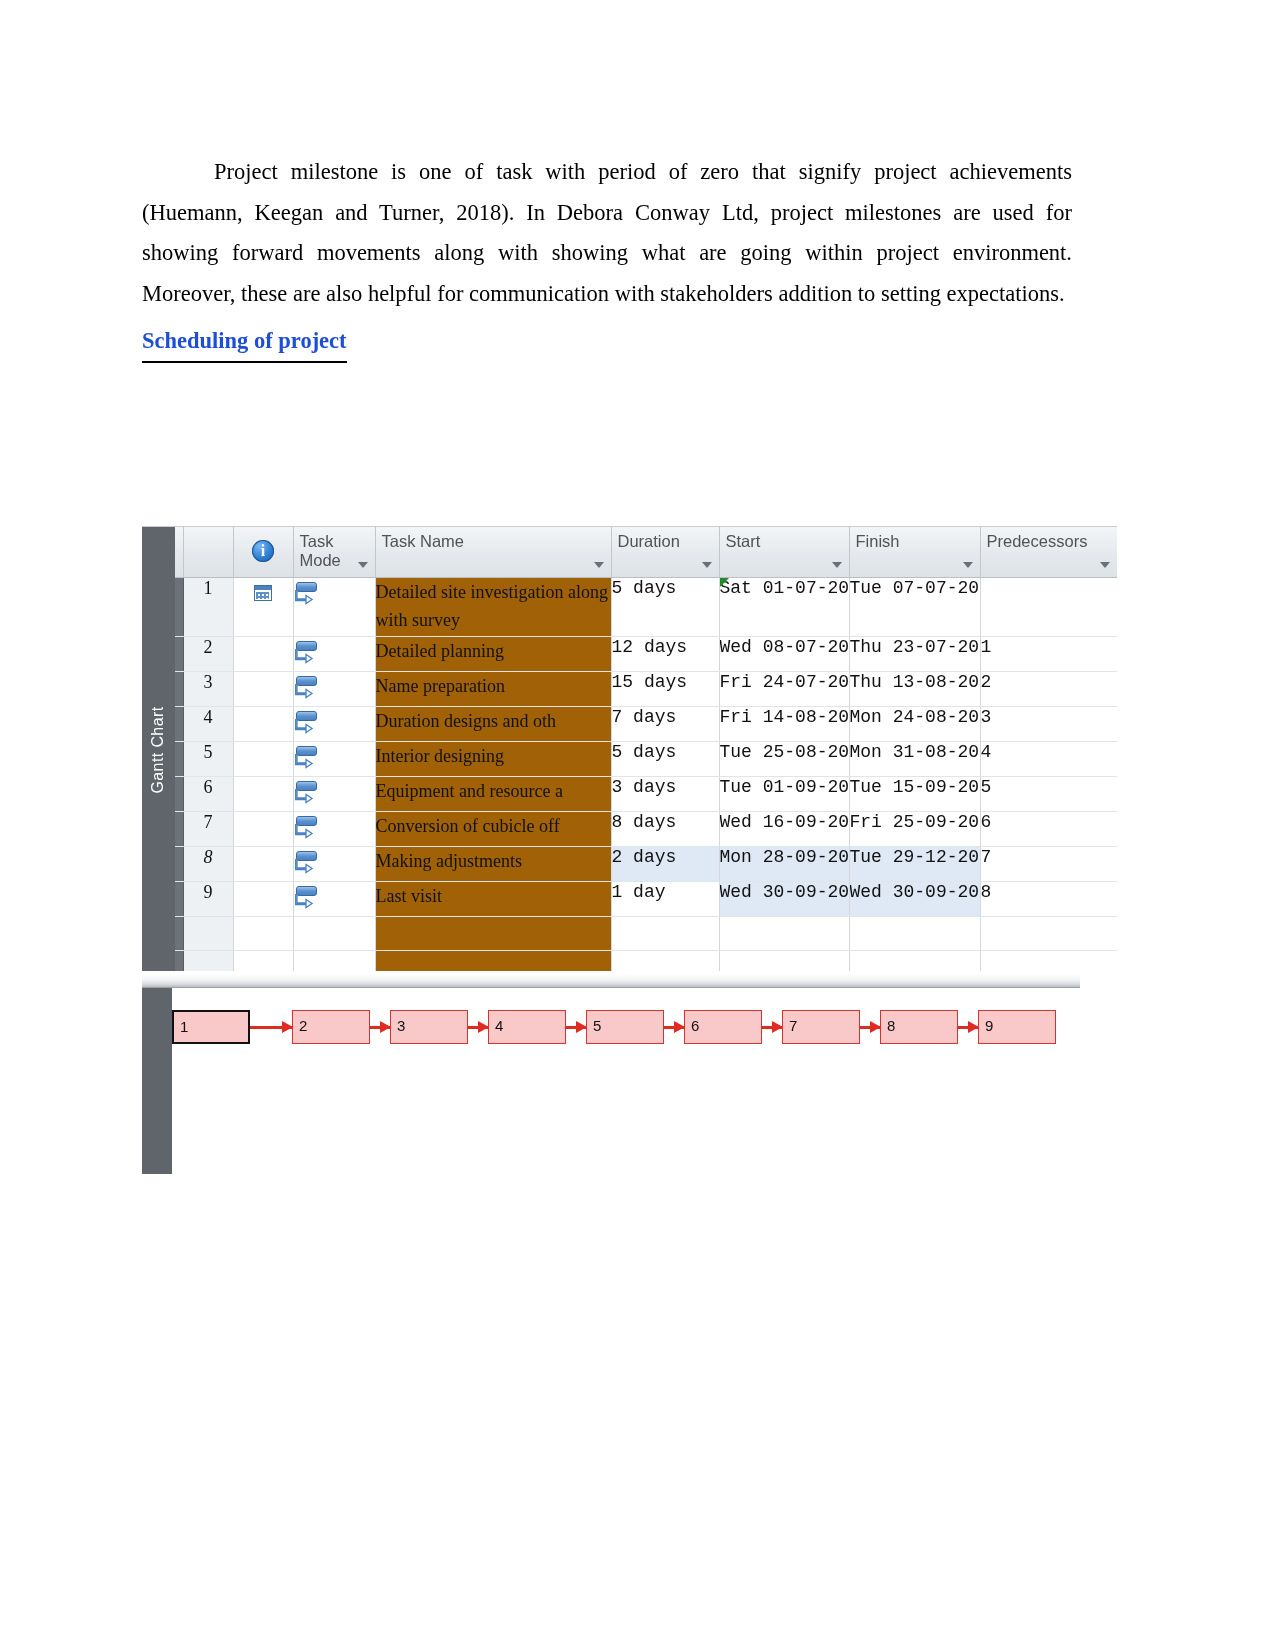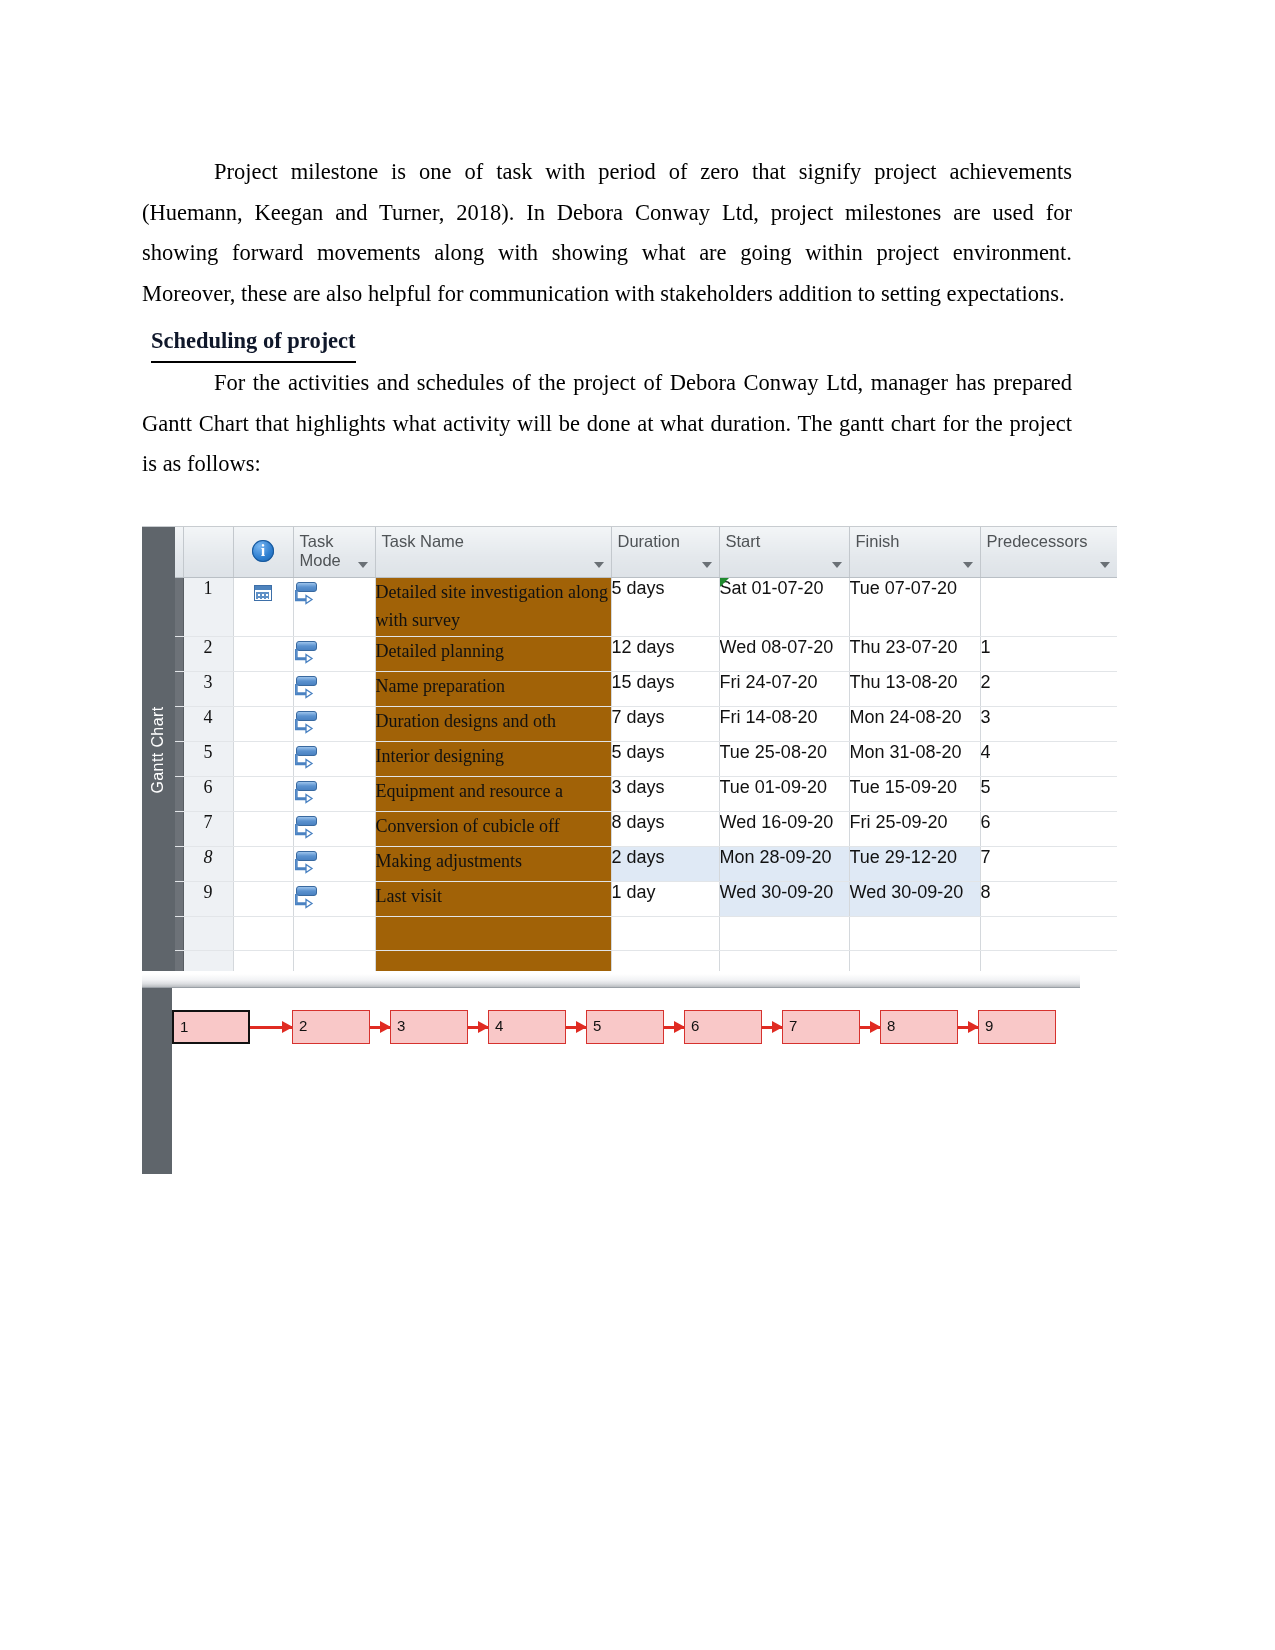--- a/index.html
+++ b/index.html
@@ -33,25 +33,25 @@
     margin: 0 0 0 0;
     font-size: 22.5px;
     line-height: 40.5px;
     text-align: justify;
     text-justify: inter-word;
     color: #000000;
     text-indent: 72px;
   }
 
   h2.heading {
-    margin: 4px 0 0 9px;
+    margin: 4px 0 0 0;
     font-size: 22.5px;
     line-height: 41px;
     font-weight: bold;
-    color: #0f172a;
+    color: #1d4ed8;
     display: inline-block;
     border-bottom: 2px solid #000;
     text-decoration: none;
   }
   .heading-wrap { margin-top: 2px; }
 
   
   .msproject {
     position: absolute;
     left: 142px;
@@ -185,21 +185,21 @@
     font-family: "Liberation Serif", "DejaVu Serif", serif;
     font-size: 21px;
     color: #000;
     padding: 3px 0 0 11px;
     line-height: 28px;
     white-space: nowrap;
     overflow: hidden;
   }
   td.cdur, td.cstart, td.cfin, td.cpred {
     background: #ffffff;
-    font-family: Liberation Sans, sans-serif;
+    font-family: Liberation Mono, monospace;
     font-size: 17.5px;
     color: #151515;
     padding: 5px 0 0 6px;
     white-space: nowrap;
     overflow: hidden;
     position: relative;
     margin-top: 48px;
   }
   td.sel { background: #dfe9f5; }
   td.cstart.hasmark::before {
@@ -342,21 +342,20 @@
 
 <div class="page">
 
   <div class="content">
     <p class="para">Project milestone is one of task with period of zero that signify project achievements (Huemann, Keegan and Turner, 2018). In Debora Conway Ltd, project milestones are used for showing forward movements along with showing what are going within project environment. Moreover, these are also helpful for communication with stakeholders addition to setting expectations.</p>
 
     <div class="heading-wrap">
       <h2 class="heading">Scheduling of project</h2>
     </div>
 
-    <p class="para">For the activities and schedules of the project of Debora Conway Ltd, manager has prepared Gantt Chart that highlights what activity will be done at what duration. The gantt chart for the project is as follows:</p>
   </div>
 
   <div class="msproject">
 
     <div class="view-strip">
       <div class="view-strip-label">Gantt Chart</div>
     </div>
 
     <div class="grid">
       <table class="pgrid">

